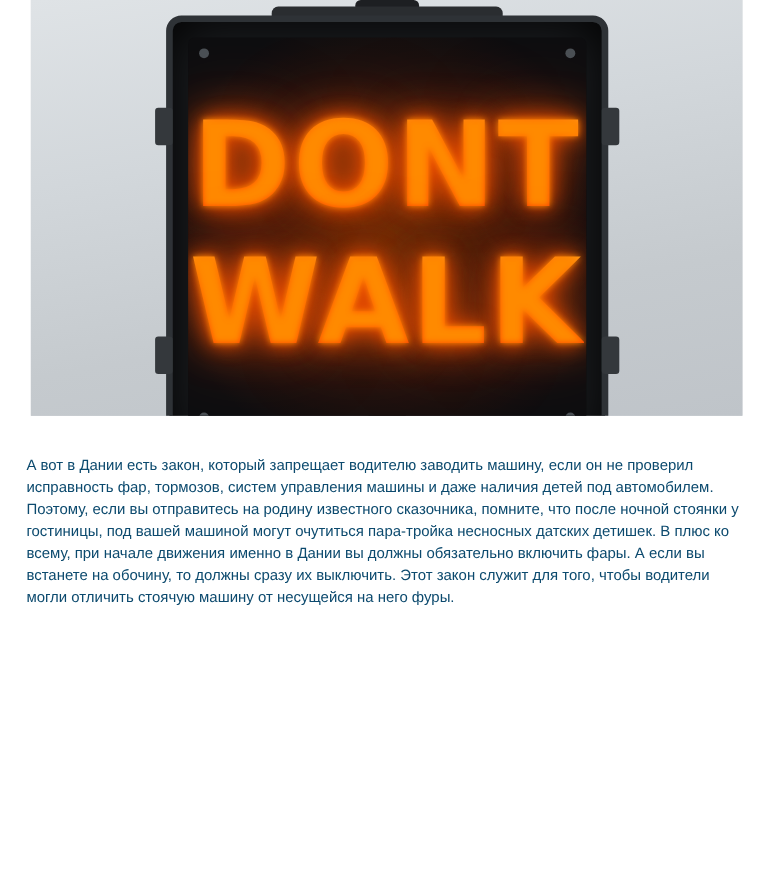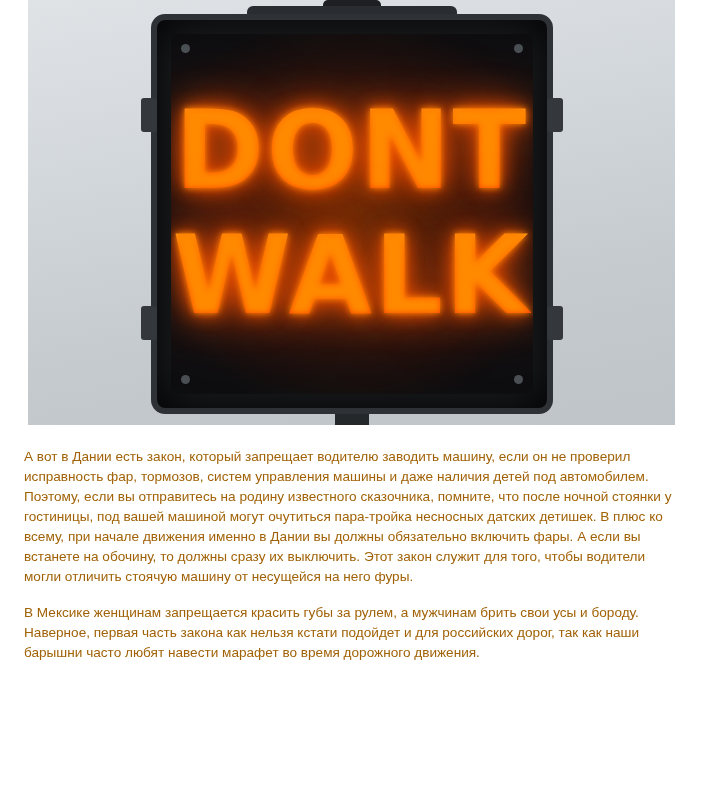--- a/index.html
+++ b/index.html
@@ -17,22 +17,22 @@
     position: relative;
     width: 702px;
     height: 805px;
     background: #ffffff;
   }
 
   
   .figure {
     position: relative;
     width: 647px;
-    height: 425px;
-    margin: 0 0 4px 28px;
+    height: 378px;
+    margin: 0 0 17px 28px;
     overflow: hidden;
     background: linear-gradient(180deg, #d4d8dc 0%, #c9ced3 45%, #c2c7cc 100%);
   }
   
   .figure .sky {
     position: absolute;
     inset: 0;
     background: linear-gradient(170deg, #dfe3e6 0%, #d2d7db 35%, #c5cace 70%, #bfc4c9 100%);
   }
   
@@ -142,21 +142,21 @@
     background: #4a4f54;
   }
   .screw.s1 { left: 10px; top: 10px; }
   .screw.s2 { right: 10px; top: 10px; }
   .screw.s3 { left: 10px; bottom: 10px; }
   .screw.s4 { right: 10px; bottom: 10px; }
 
   
   .article {
     padding: 18px 24px 0 24px;
-    color: #a16207;
+    color: #0c4a6e;
     font-size: 13.6px;
     line-height: 1.47;
     font-family: "Liberation Sans", sans-serif;
   }
   .article p {
     margin: 0 0 16px 0;
     text-align: left;
   }
   .article p:last-child { margin-bottom: 0; }
 </style>
@@ -184,16 +184,15 @@
         <span class="screw s1"></span>
         <span class="screw s2"></span>
         <span class="screw s3"></span>
         <span class="screw s4"></span>
       </div>
     </div>
   </figure>
 
   <div class="article">
     <p>А вот в Дании есть закон, который запрещает водителю заводить машину, если он не проверил исправность фар, тормозов, систем управления машины и даже наличия детей под автомобилем. Поэтому, если вы отправитесь на родину известного сказочника, помните, что после ночной стоянки у гостиницы, под вашей машиной могут очутиться пара-тройка несносных датских детишек. В плюс ко всему, при начале движения именно в Дании вы должны обязательно включить фары. А если вы встанете на обочину, то должны сразу их выключить. Этот закон служит для того, чтобы водители могли отличить стоячую машину от несущейся на него фуры.</p>
-    <p>В Мексике женщинам запрещается красить губы за рулем, а мужчинам брить свои усы и бороду. Наверное, первая часть закона как нельзя кстати подойдет и для российских дорог, так как наши барышни часто любят навести марафет во время дорожного движения.</p>
   </div>
 
 </div>
 
 </body></html>

